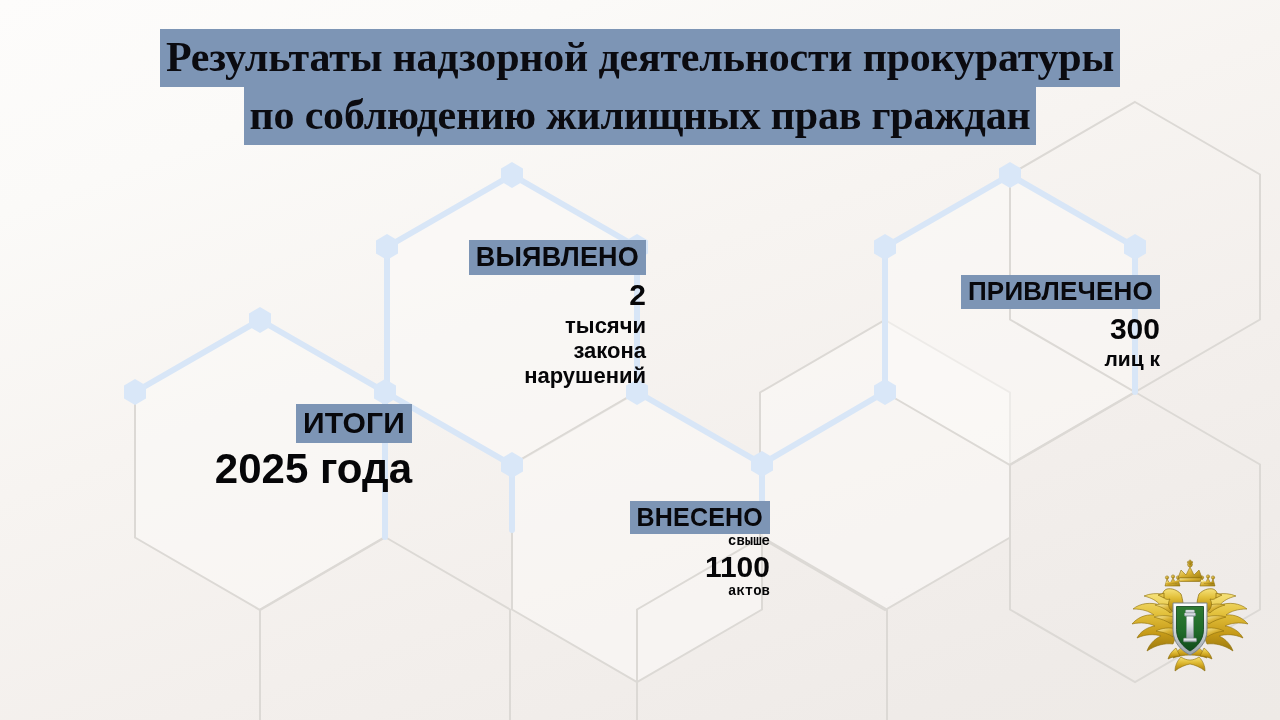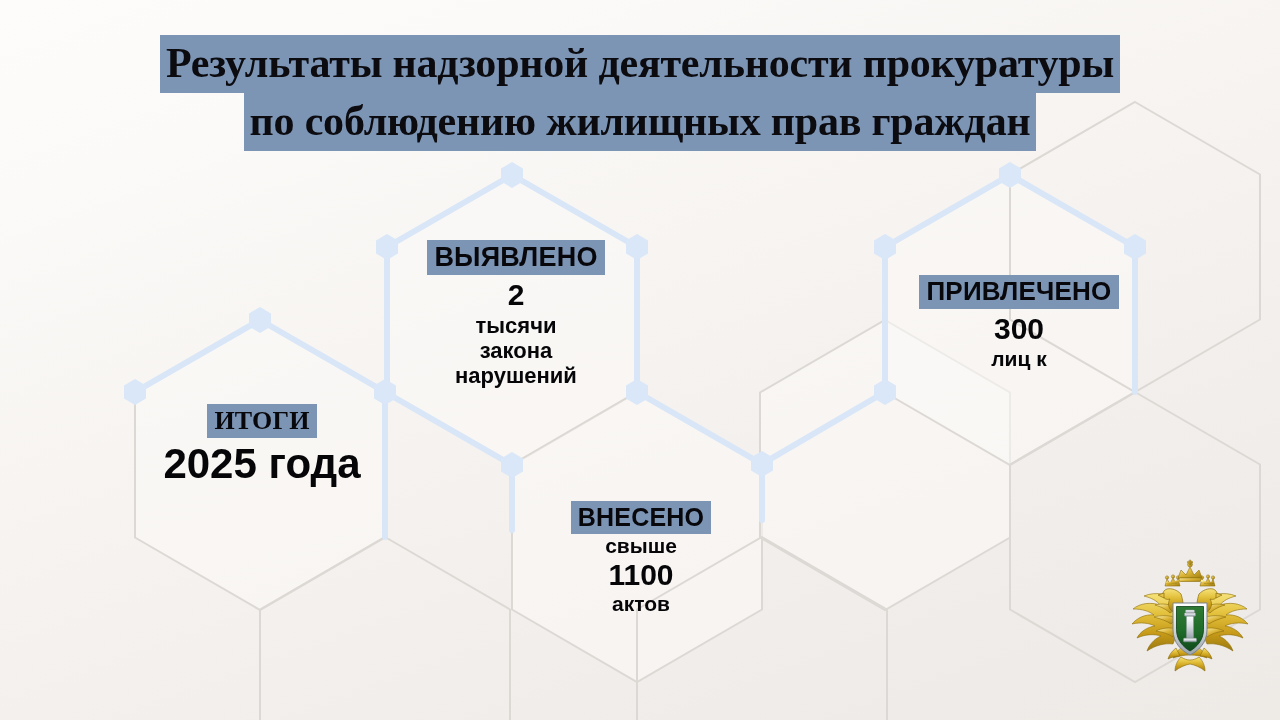--- a/index.html
+++ b/index.html
@@ -32,21 +32,21 @@
     top: 0;
     width: 1280px;
     height: 720px;
     pointer-events: none;
   }
 
   
   .title-block {
     position: absolute;
     left: 0;
-    top: 42px;
+    top: 36px;
     width: 1280px;
     text-align: center;
     line-height: 1.0;
   }
   .title-line {
     display: block;
     font-family: "Liberation Serif", "DejaVu Serif", serif;
     font-weight: bold;
     font-size: 42px;
     letter-spacing: -0.2px;
@@ -60,21 +60,21 @@
     box-decoration-break: clone;
     -webkit-box-decoration-break: clone;
   }
   .title-line.l2 {
     margin-top: 16px;
   }
 
   
   .stat {
     position: absolute;
-    text-align: center;
+    text-align: right;
     color: #060608;
   }
   .stat .label {
     display: inline-block;
     font-size: 27px;
     font-weight: bold;
     letter-spacing: 0.2px;
     line-height: 1.12;
     background-color: #7d95b5;
     color: #08080c;
@@ -92,27 +92,27 @@
   .stat .small {
     display: block;
     font-size: 22px;
     font-weight: bold;
     line-height: 1.14;
     white-space: nowrap;
   }
 
   
   #stat-itogi  { left: 112px; top: 404px; width: 300px; }
-  #stat-itogi .label { font-size: 26px; font-family: Liberation Serif, serif; }
+  #stat-itogi .label { font-size: 30px; }
   #stat-itogi .big   { font-size: 42px; margin-top: 2px; }
 
   #stat-vyyavleno { left: 386px; top: 240px; width: 260px; }
   #stat-vneseno { left: 512px; top: 466px; width: 258px; margin-top: 35px; }
   #stat-vneseno .label { font-size: 25px; }
-  #stat-vneseno .small { font-size: 21px; }
+  #stat-vneseno .small { font-size: 14px; font-family: Liberation Mono, monospace; }
   #stat-vneseno .big   { font-size: 30px; margin-top: 0px; }
 
   #stat-privlecheno { left: 878px; top: 240px; width: 282px; }
   #stat-privlecheno .label { font-size: 26px; margin-top: 35px; }
   #stat-privlecheno .small { font-size: 21px; }
 
   
   #emblem {
     position: absolute;
     left: 1126px;

